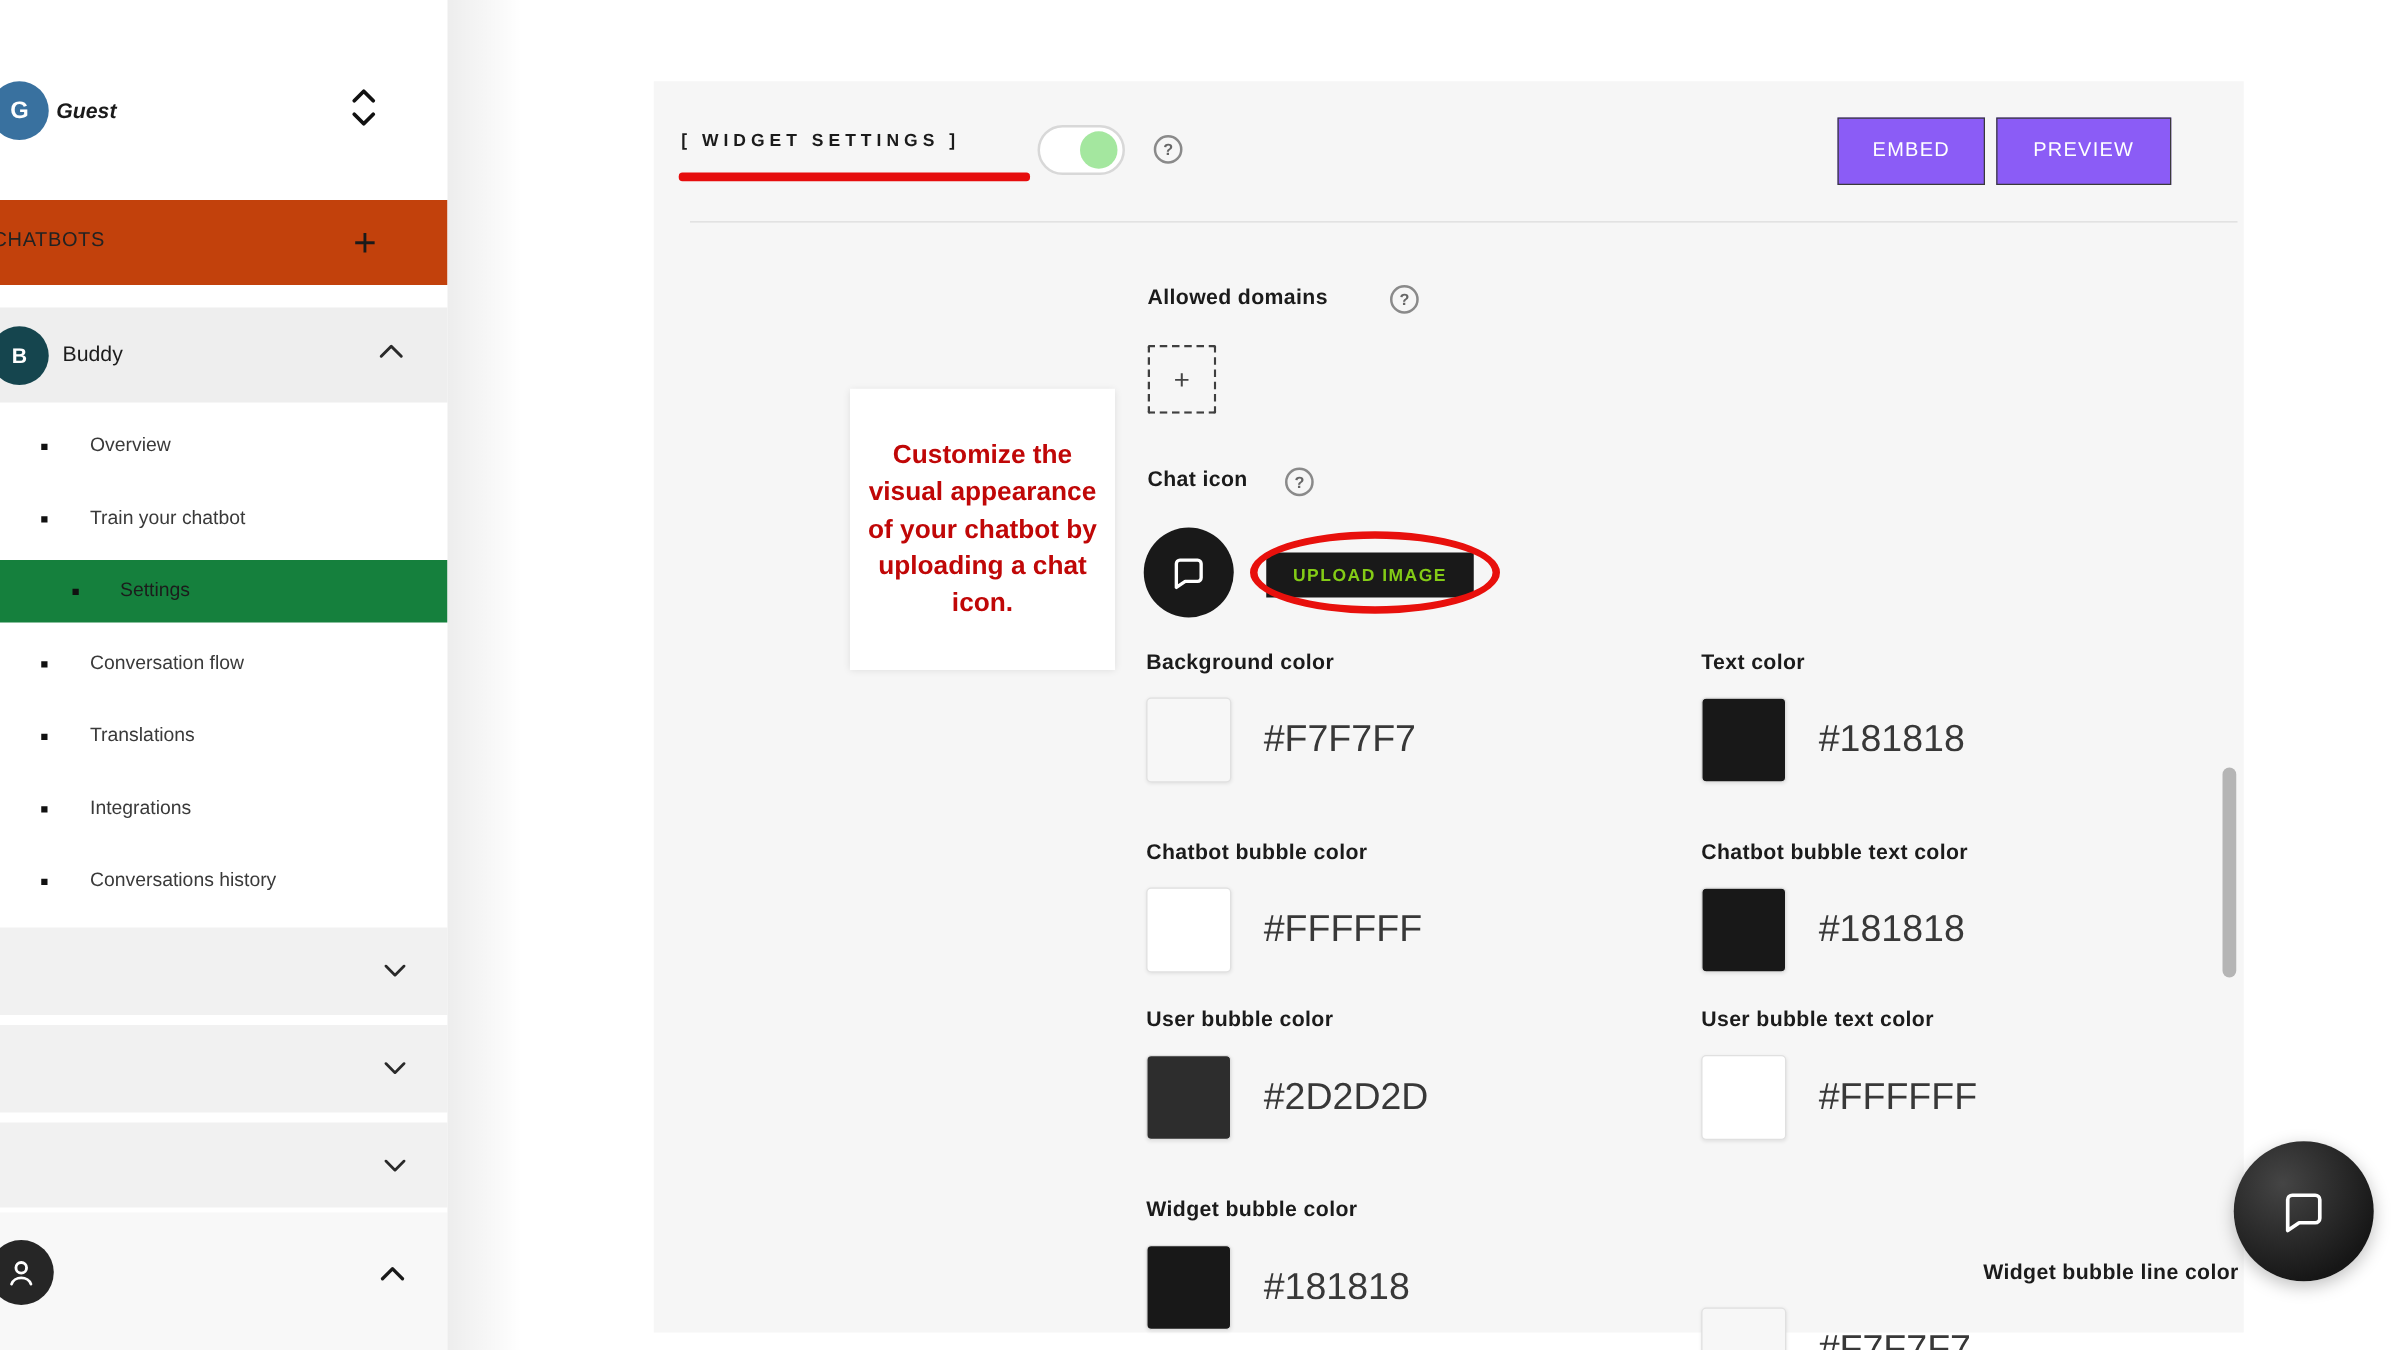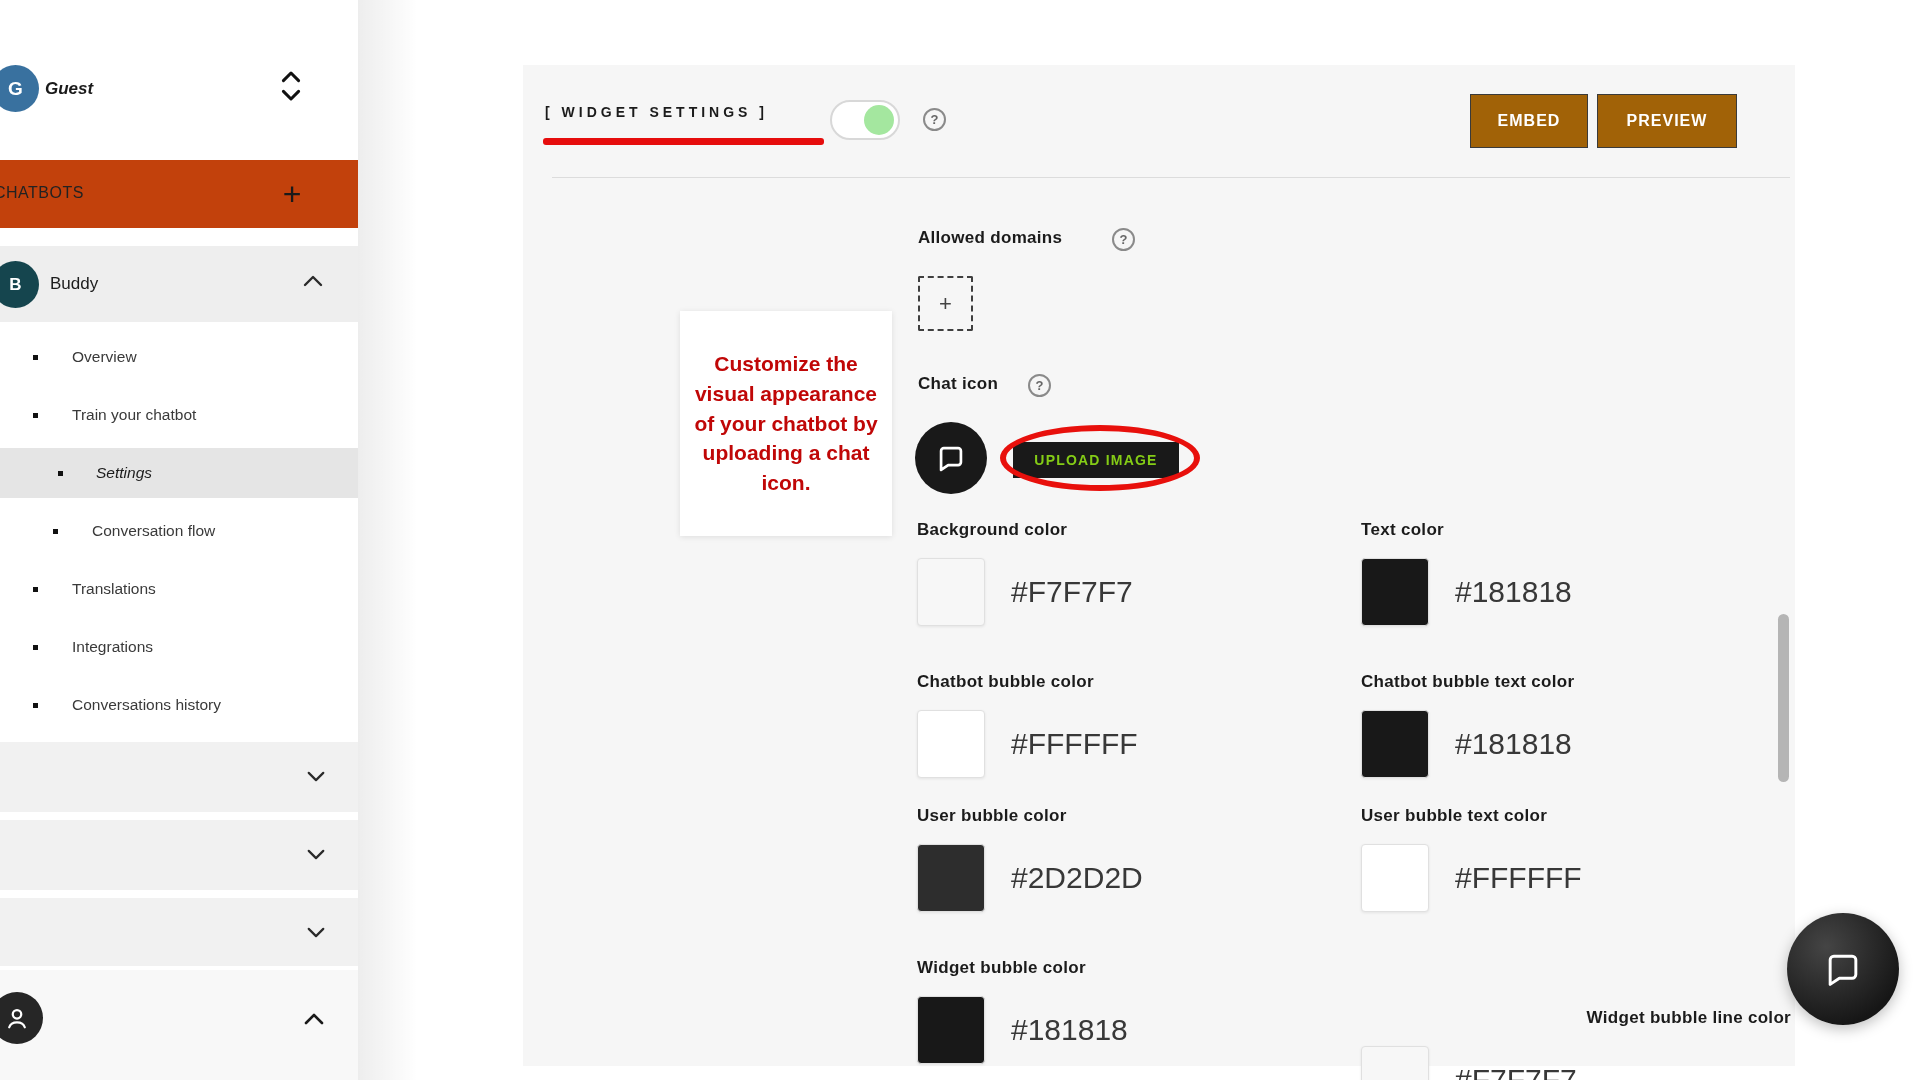--- a/index.html
+++ b/index.html
@@ -24,21 +24,21 @@
 
   .bot-row { position:absolute; left:0; top:246px; width:358px; height:76px; background:#eeeeee; }
   .avatar-bot { left:-8px; top:15px; width:47px; height:47px; background:#15454e; font-size:17px; }
   .bot-name { position:absolute; left:50px; top:28px; font-size:17px; color:#1c1c1c; }
   .bot-chevron { position:absolute; left:302px; top:28px; width:22px; height:14px; }
 
   .menu { position:absolute; left:0; top:322px; width:358px; }
   .menu-item { position:absolute; left:0; width:358px; height:50px; display:flex; align-items:center; }
   .menu-item .bullet { width:5px; height:5px; background:#111; margin-left:33px; flex:0 0 auto; }
   .menu-item .mi-label { margin-left:34px; font-size:15.5px; color:#3a3a3a; }
-  .menu-item.selected { background:#e5e5e5;font-style:italic; }
+  .menu-item.selected { background:#15803d; }
   .menu-item.selected .bullet { margin-left:58px; }
   .menu-item.selected .mi-label { margin-left:33px; color:#1c1c1c; }
 
   .collapsed-row { position:absolute; left:0; width:358px; height:70px; background:#f1f1f1; }
   .collapsed-row .chev { position:absolute; left:306px; top:28px; width:20px; height:13px; }
 
   .profile-row { position:absolute; left:0; top:970px; width:358px; height:110px; background:#f8f8f8; }
   .avatar-profile { left:-9px; top:22px; width:52px; height:52px; background:#262626; }
   .profile-chevron { position:absolute; left:303px; top:42px; width:22px; height:14px; }
 
@@ -51,22 +51,22 @@
   .red-underline { position:absolute; left:543px; top:138px; width:281px; height:7px; background:#e60d0d; border-radius:3px; }
 
   .toggle { position:absolute; left:830px; top:100px; width:70px; height:40px; background:#fff; border:2px solid #d8d8d8; border-radius:20px; cursor:pointer; }
   .toggle-knob { position:absolute; right:4px; top:3px; width:30px; height:30px; border-radius:50%; }
 
   .help { position:absolute; width:23px; height:23px; border:2px solid #8a8a8a; border-radius:50%; color:#666; font-size:13px; font-weight:bold; display:flex; align-items:center; justify-content:center; background:none; }
   .help-toggle { left:923px; top:108px; }
   .help-domains { left:1112px; top:228px; }
   .help-chaticon { left:1028px; top:374px; }
 
-  .btn-dark { position:absolute; top:94px; height:54px; background:#a16207; color:#fff; font-family:"Liberation Sans",sans-serif;
-    font-size:16px; font-weight:bold; letter-spacing:1px; border:1px solid #3a3a3a; display:flex; align-items:center; justify-content:center; cursor:pointer; }
+  .btn-dark { position:absolute; top:94px; height:54px; background:#8b5cf6; color:#fff; font-family:"Liberation Sans",sans-serif;
+    font-size:16px; font-weight:normal; letter-spacing:1px; border:1px solid #3a3a3a; display:flex; align-items:center; justify-content:center; cursor:pointer; }
   .btn-embed { left:1470px; width:118px; }
   .btn-preview { left:1597px; width:140px; }
 
   .divider { position:absolute; left:552px; top:177px; width:1238px; height:1px; background:#dcdcdc; }
 
   .field-label { position:absolute; font-size:17px; font-weight:bold; color:#1b1b1b; letter-spacing:0.3px; }
   .lbl-domains { left:918px; top:228px; }
   .lbl-chaticon { left:918px; top:374px; }
 
   .dashed-add { position:absolute; left:918px; top:276px; width:55px; height:55px; border:2px dashed #3f3f3f; border-radius:2px;
@@ -137,21 +137,21 @@
         <span class="mi-label">Overview</span>
       </div>
       <div class="menu-item" style="top:68px;">
         <span class="bullet"></span>
         <span class="mi-label">Train your chatbot</span>
       </div>
       <div class="menu-item selected" style="top:126px;">
         <span class="bullet"></span>
         <span class="mi-label">Settings</span>
       </div>
-      <div class="menu-item" style="top:184px;padding-left:20px;">
+      <div class="menu-item" style="top:184px;">
         <span class="bullet"></span>
         <span class="mi-label">Conversation flow</span>
       </div>
       <div class="menu-item" style="top:242px;">
         <span class="bullet"></span>
         <span class="mi-label">Translations</span>
       </div>
       <div class="menu-item" style="top:300px;">
         <span class="bullet"></span>
         <span class="mi-label">Integrations</span>

